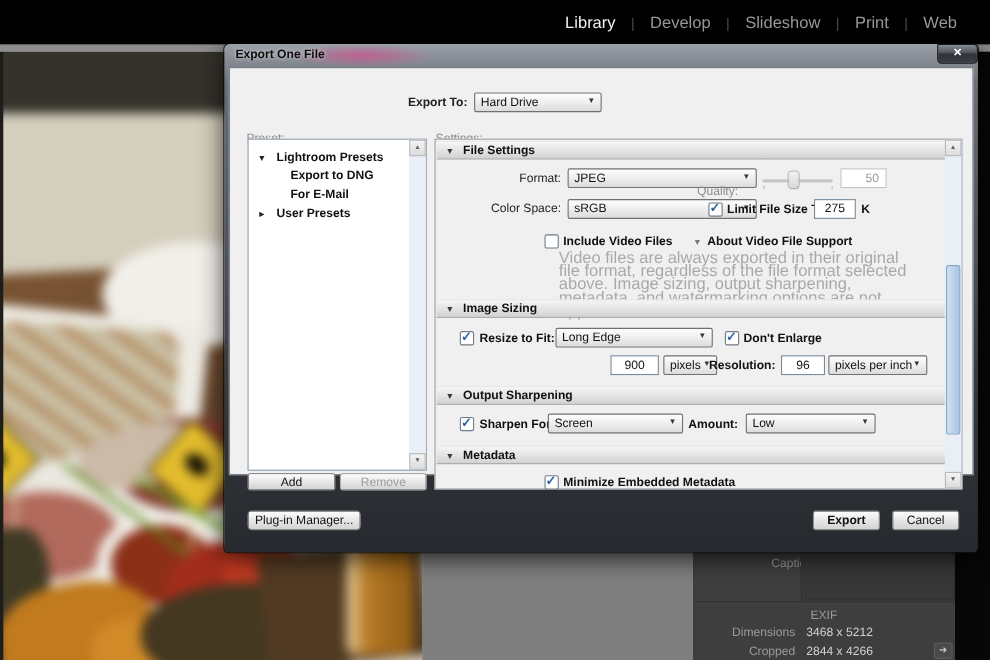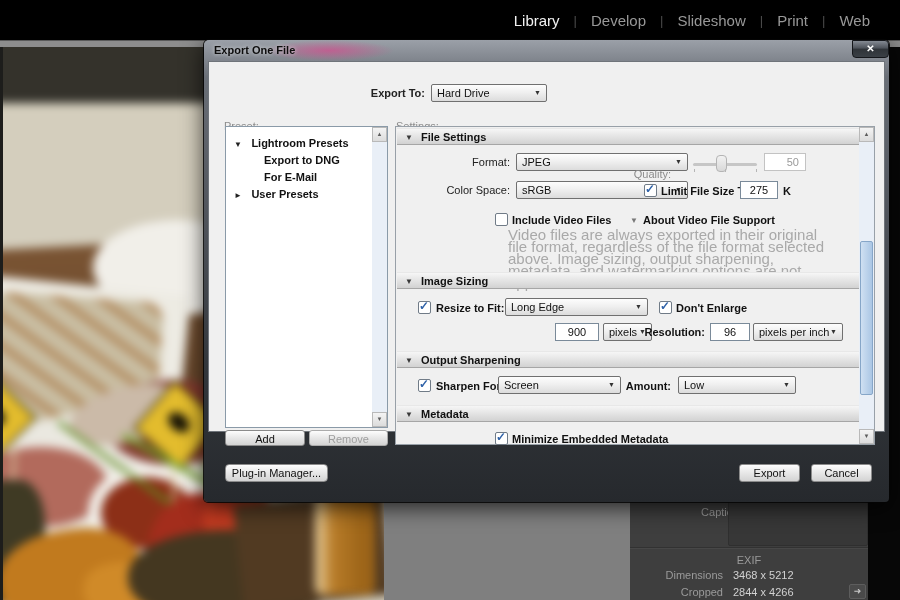--- a/index.html
+++ b/index.html
@@ -257,18 +257,18 @@
         <div class="abs cb on" style="left:99px;top:305px;"></div>
         <div class="abs lbl-b" style="left:116px;top:306px;">Minimize Embedded Metadata</div>
 
         <div class="abs sb-track" style="right:0;top:0;width:15px;height:317px;"></div>
         <div class="abs sb-btn" style="right:0;top:0;width:15px;height:15px;">▲</div>
         <div class="abs sb-btn" style="right:0;bottom:0;width:15px;height:15px;">▼</div>
         <div class="abs sb-thumb" style="right:1px;top:114px;width:13px;height:154px;"></div>
       </div>
 
       <div class="abs btn" style="left:16px;top:402px;width:103px;height:18px;border-radius:4px;">Plug-in Manager...</div>
-      <div class="abs btn" style="left:530px;top:402px;width:61px;height:18px;">Export</div>
+      <div class="abs btn" style="left:530px;top:402px;width:61px;height:18px;font-weight:bold;">Export</div>
       <div class="abs btn" style="left:602px;top:402px;width:61px;height:18px;">Cancel</div>
     </div>
   </div>
 
 </div>
 
 </body></html>

